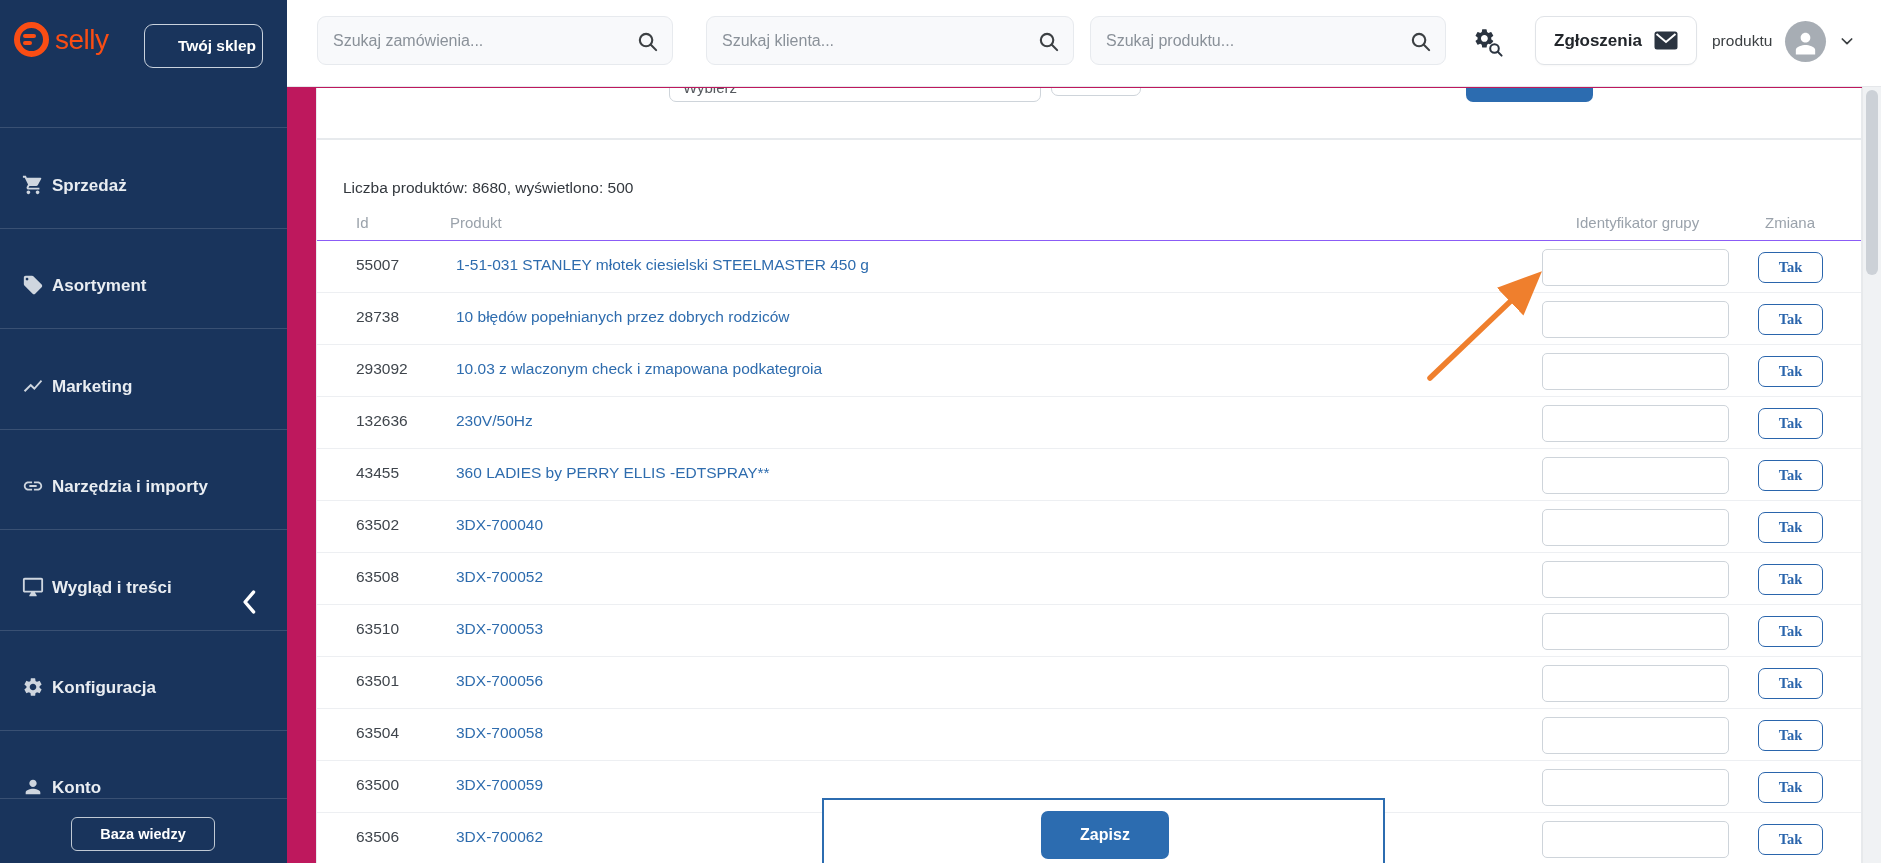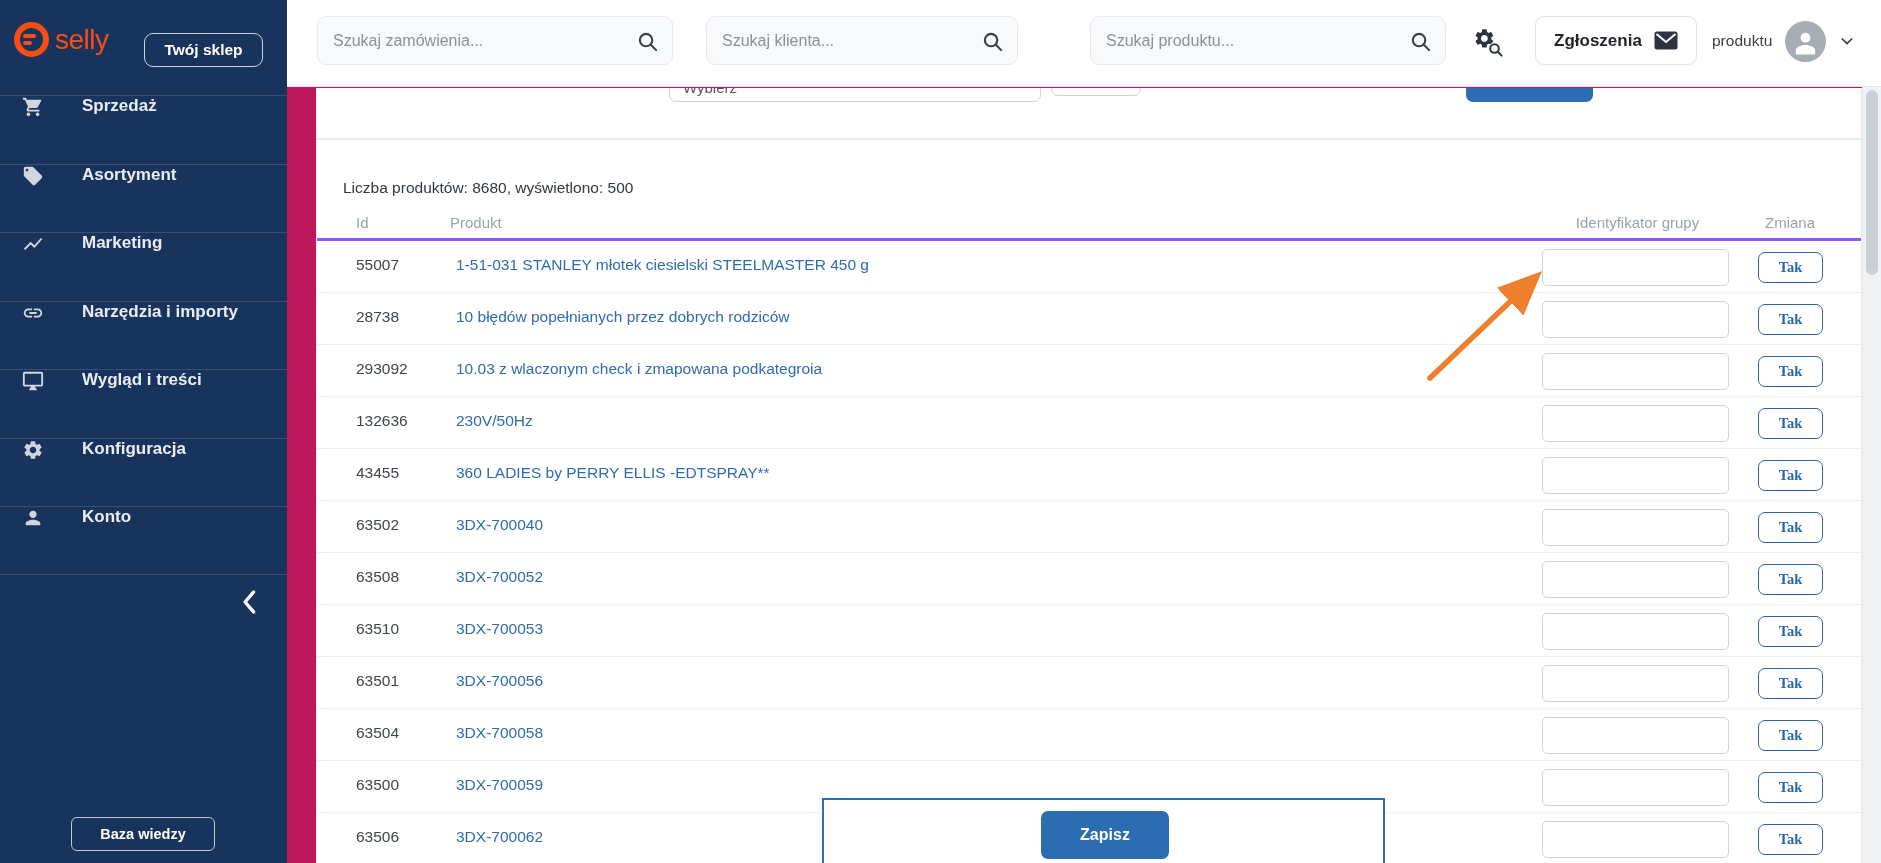--- a/index.html
+++ b/index.html
@@ -8,45 +8,45 @@
 
   
   .sidebar{position:absolute;left:0;top:0;width:287px;height:863px;background:#19345c;z-index:30;}
   .logo-row{position:absolute;left:0;top:0;width:287px;height:95px;}
   .logo{position:absolute;left:14px;top:22px;display:flex;align-items:center;gap:6px;cursor:pointer;}
   .logo-mark{width:35px;height:35px;border:6px solid #f94d14;border-radius:50%;
     display:flex;flex-direction:column;justify-content:center;align-items:flex-start;gap:3px;padding-left:3px;}
   .logo-mark i{display:block;height:4px;border-radius:2px;background:#f94d14;}
   .logo-mark i.b1{width:13px;} .logo-mark i.b2{width:9px;}
   .logo-text{color:#f94d14;font-size:28px;font-weight:normal;letter-spacing:-.5px;}
-  .shop-btn{position:absolute;left:144px;top:33px;width:119px;height:34px;background:transparent;
+  .shop-btn{position:absolute;left:144px;top:24px;width:119px;height:44px;background:transparent;
     border:1px solid #c9d2dd;border-radius:9px;color:#ffffff;font-size:15.5px;font-weight:bold;
-    font-family:inherit;cursor:pointer;}
+    font-family:inherit;cursor:pointer;text-align:right;}
   .nav{position:absolute;top:95px;left:0;width:287px;}
-  .nav-item{height:68.5px;display:flex;align-items:flex-start;gap:38px;padding-left:22px;
-    border-top:1px solid rgba(255,255,255,.14);cursor:pointer;}
+  .nav-item{height:68.5px;display:flex;align-items:flex-end;gap:8px;padding-left:22px;
+    border-top:1px solid rgba(255,255,255,.14);cursor:pointer;margin-top:32px;}
   .nav-item:last-child{border-bottom:1px solid rgba(255,255,255,.14);}
   .nav-ic{width:22px;height:22px;flex:0 0 22px;}
   .nav-ic svg{width:22px;height:22px;display:block;}
   .nav-label{color:#e9edf2;font-size:17px;font-weight:600;}
   .collapse{position:absolute;left:233px;top:585px;width:34px;height:34px;cursor:pointer;}
   .kb-btn{position:absolute;left:71px;bottom:12px;width:144px;height:34px;background:transparent;
     border:1px solid #bfc9d4;border-radius:6px;color:#fff;font-size:14.5px;font-weight:600;
     font-family:inherit;cursor:pointer;}
 
   
   .header{position:absolute;left:287px;top:0;width:1594px;height:87px;background:#fff;
     border-bottom:1px solid #e5e7ea;z-index:20;}
   .search-box{position:absolute;top:16px;height:49px;background:#f8f9fb;border:1px solid #e7eaee;
     border-radius:9px;}
   .search-box input{position:absolute;left:0;top:0;width:100%;height:100%;border:none;background:transparent;
     outline:none;padding:0 44px 0 15px;font-size:16px;color:#3c4043;font-family:inherit;}
   .search-box input::placeholder{color:#8a9199;opacity:1;}
   .search-box .mag{position:absolute;right:13px;top:13px;width:23px;height:23px;cursor:pointer;}
-  .sb-order{left:30px;width:356px;} .sb-client{left:419px;width:312px;} .sb-product{left:803px;width:356px;}
+  .sb-order{left:30px;width:356px;} .sb-client{left:419px;width:368px;} .sb-product{left:803px;width:356px;}
   .adv-ic{position:absolute;left:1186px;top:27px;width:33px;height:33px;cursor:pointer;}
   .reports-btn{position:absolute;left:1248px;top:16px;height:49px;padding:0 18px;background:#fff;
     border:1px solid #e0e3e7;border-radius:9px;display:flex;align-items:center;gap:12px;cursor:pointer;
     box-shadow:0 1px 2px rgba(0,0,0,.03);}
   .reports-btn span{font-size:17px;font-weight:bold;color:#22262b;}
   .user{position:absolute;left:1425px;top:20px;height:42px;display:flex;align-items:center;gap:13px;cursor:pointer;}
   .user-name{font-size:15.5px;color:#3c4043;}
   .avatar{width:41px;height:41px;border-radius:50%;background:#a7adb4;overflow:hidden;position:relative;}
   .avatar svg{position:absolute;left:6px;top:7px;}
 
@@ -59,21 +59,21 @@
     border-radius:7px;background:#fff;}
   .cut-select span{position:absolute;left:13px;top:14px;font-size:15px;color:#55595e;}
   .cut-box{position:absolute;left:734px;top:-26px;width:90px;height:34px;border:1px solid #ced4da;
     border-radius:7px;background:#fff;}
   .cut-blue-btn{position:absolute;left:1149px;top:-24px;width:127px;height:38px;background:#2c6cb0;
     border:none;border-radius:7px;cursor:pointer;}
 
   .products-card{position:absolute;left:29px;top:52px;width:1546px;height:724px;background:#fff;
     border:1px solid #e7eaed;border-bottom:none;}
   .summary{position:absolute;left:26px;top:39px;font-size:15.5px;color:#33383e;}
-  .thead{position:absolute;left:0;top:72px;width:100%;height:29px;border-bottom:3px solid #8b5cf6;}
+  .thead{position:absolute;left:0;top:72px;width:100%;height:29px;border-bottom:1px solid #8b5cf6;}
   .thead span{position:absolute;top:2px;font-size:15px;color:#9aa2ab;}
   .th-id{left:39px;} .th-product{left:133px;}
   .th-group{left:1227px;width:187px;text-align:center;} .th-change{left:1428px;width:90px;text-align:center;}
   .tbody{position:absolute;left:0;top:101px;width:100%;}
   .trow{position:relative;height:52px;border-bottom:1px solid #edeff2;}
   .cell-id{position:absolute;left:39px;top:15px;font-size:15.5px;color:#3f454c;}
   .cell-product{position:absolute;left:139px;top:15px;font-size:15.5px;color:#2e6cae;text-decoration:none;cursor:pointer;}
   .cell-input{position:absolute;left:1225px;top:8px;width:187px;height:37px;border:1px solid #ced4da;
     border-radius:5px;background:#fff;padding:0 10px;font-size:15px;font-family:inherit;outline:none;}
   .cell-tak{position:absolute;left:1441px;top:11px;width:65px;height:31px;background:#fff;

